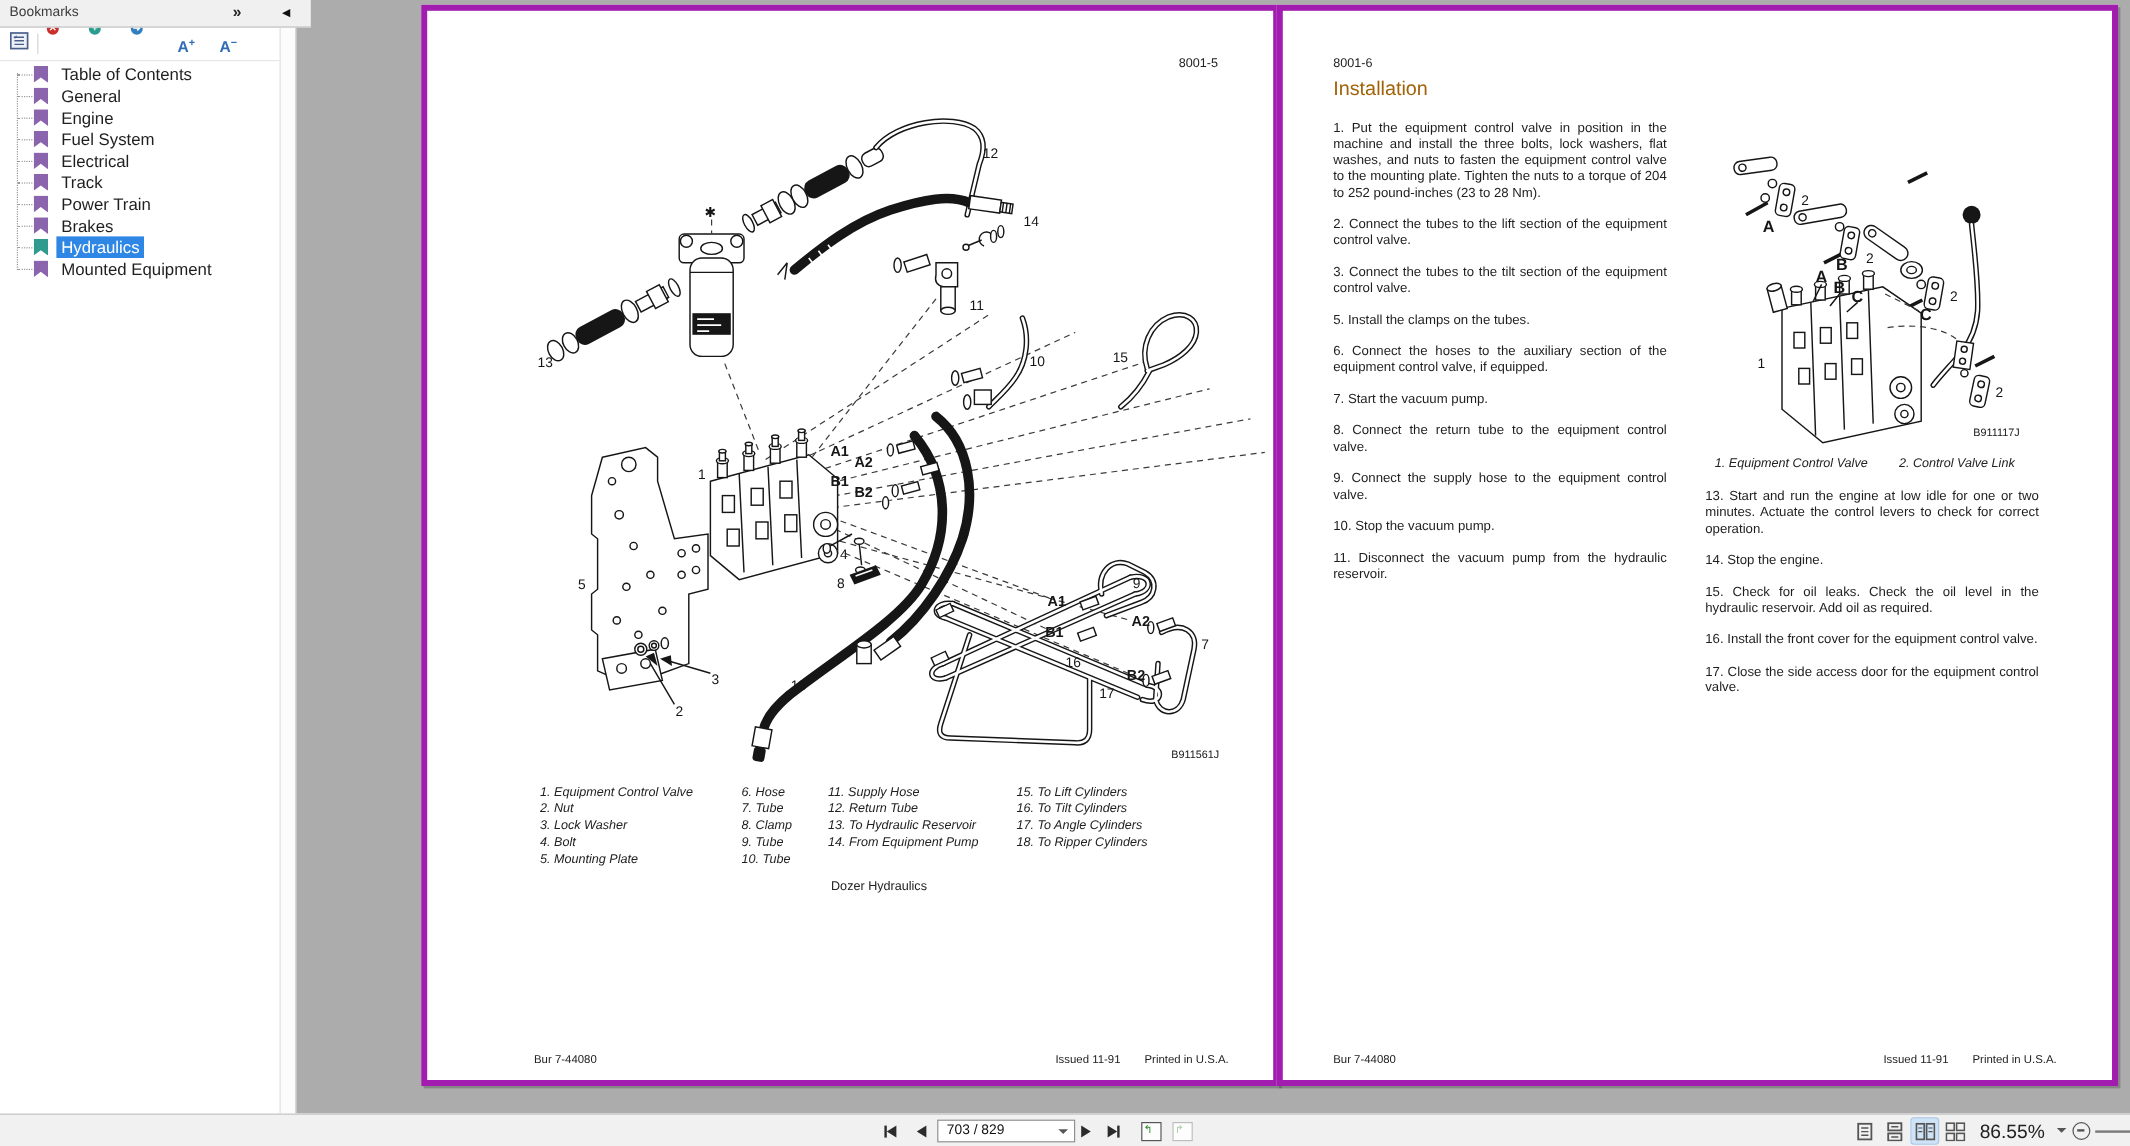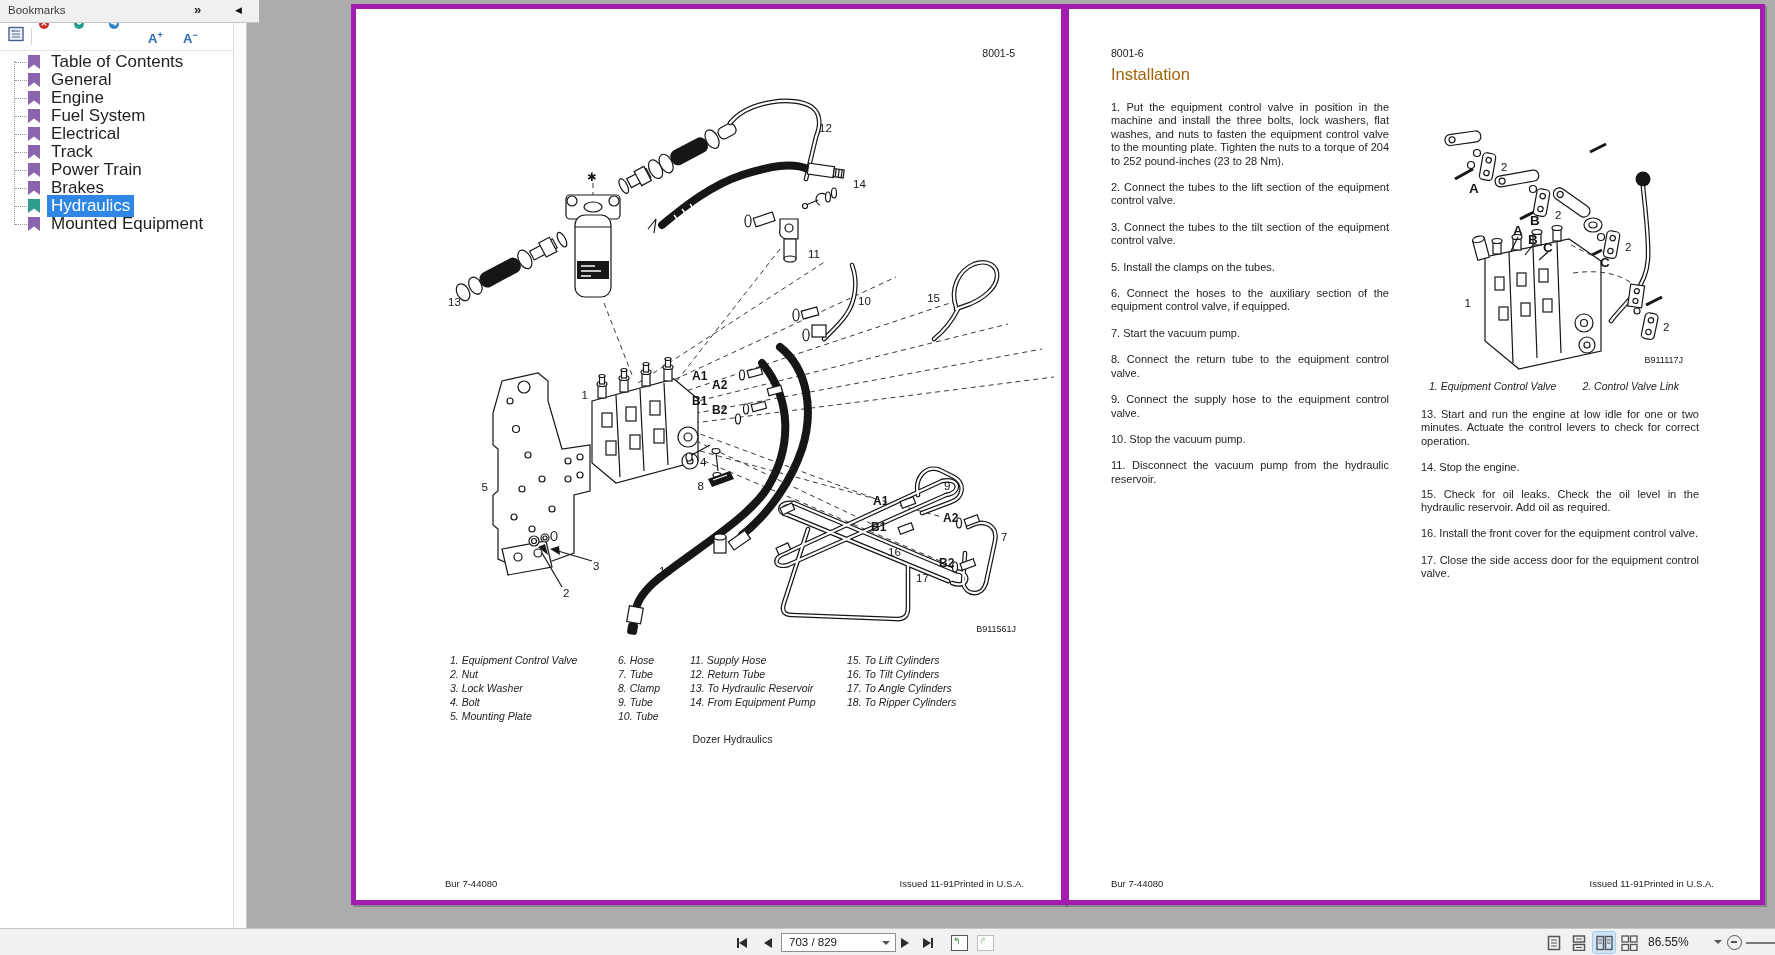--- a/index.html
+++ b/index.html
@@ -22,32 +22,32 @@
   .badge{position:absolute;right:-5px;bottom:-3px;width:10px;height:10px;border-radius:50%;color:#fff;font-size:8px;line-height:10px;text-align:center;font-weight:bold;}
   .badge.red{background:#c9302c;}
   .badge.green{background:#2a9d8f;}
   .badge.blue{background:#2f7fc1;}
   .fontbtn{font-size:13px;font-weight:bold;color:#2e6cb5;line-height:18px;}
   .fontbtn sup{font-size:9px;}
   #bm-list{position:absolute;top:30px;left:0;right:0;}
   #bm-treeline{position:absolute;left:14px;top:8px;height:164px;border-left:1px dotted #9a9a9a;}
   .bm-item{position:relative;height:18px;display:flex;align-items:center;padding-left:28px;cursor:pointer;}
   .bm-item::before{content:'';position:absolute;left:15px;top:9px;width:12px;border-top:1px dotted #9a9a9a;}
-  .bm-label{font-size:17px;color:#1f1f1f;margin-left:7px;padding:1px 4px;white-space:nowrap;}
+  .bm-label{font-size:14px;color:#1f1f1f;margin-left:7px;padding:1px 4px;white-space:nowrap;}
   .bm-item.selected .bm-label{background:#2e87e4;color:#fff;}
 
   
   #doc-area{position:absolute;left:247px;top:0;width:1528px;height:928px;background:#acacac;}
   .page{position:absolute;top:4px;background:#fff;border:5px solid #a21caf;box-shadow:2px 2px 0 rgba(0,0,0,0.22);color:#222;}
   #page-left{left:104px;width:705px;height:891px;}
   #page-right{left:817px;width:691px;height:891px;}
   .pageno{position:absolute;top:38px;font-size:10.5px;color:#222;}
   .footer-l{position:absolute;top:869px;font-size:9.5px;color:#222;}
   .footer-r{position:absolute;top:869px;font-size:9.5px;color:#222;}
-  .footer-r span{}
+  .footer-r span{margin-left:20px;}
 
   
   .legend-col{position:absolute;font-size:10.5px;font-style:italic;line-height:13.9px;color:#222;white-space:nowrap;}
   #lg1{left:94px;top:645px;} #lg2{left:262px;top:645px;} #lg3{left:334px;top:645px;} #lg4{left:491px;top:645px;}
   #left-caption{position:absolute;left:0;right:0;top:724px;text-align:center;padding-left:48px;font-size:10.5px;color:#222;}
 
   
   #rp-heading{position:absolute;left:42px;top:56px;font-size:16.5px;color:#a16207;}
   .col{position:absolute;width:278px;font-size:11px;line-height:13.4px;color:#1e1e1e;}
   .col p{margin:0 0 13px 0;text-align:justify;}
@@ -79,21 +79,21 @@
   .tri-r{width:0;height:0;border-top:5px solid transparent;border-bottom:5px solid transparent;border-left:8px solid #2b2b2b;}
   .bar-v{width:2px;height:10px;background:#2b2b2b;}
   #page-box{position:absolute;left:781px;top:4px;width:106px;height:17px;background:#fff;border:1px solid #8f8f8f;font-size:11.5px;color:#111;line-height:17px;padding-left:7px;cursor:text;}
   #page-box .caret{position:absolute;right:5px;top:7px;width:0;height:0;border-left:4px solid transparent;border-right:4px solid transparent;border-top:4px solid #555;}
   .view-ico{width:15px;height:14px;border:1.5px solid #555;position:relative;background:#fdfdfd;}
   .view-ico .ar{position:absolute;left:1px;top:0px;font-size:9px;color:#2e8b2e;line-height:10px;}
   .view-ico.disabled{border-color:#bdbdbd;}
   .view-ico.disabled .ar{color:#a8cfa8;}
   .layout-btn{width:22px;height:21px;display:flex;align-items:center;justify-content:center;border-radius:2px;}
   .layout-btn.active{background:#cfe3f7;outline:1px solid #a9c9e8;}
-  #zoom-text{position:absolute;left:1648px;top:6px;width:56px;font-size:12px;color:#222;}
+  #zoom-text{position:absolute;left:1648px;top:6px;width:56px;text-align:right;font-size:16px;color:#222;}
   #zoom-caret{position:absolute;left:1714px;top:11px;width:0;height:0;border-left:4px solid transparent;border-right:4px solid transparent;border-top:4px solid #555;}
   #zoom-minus{position:absolute;left:1727px;top:6px;width:13px;height:13px;border:1.3px solid #555;border-radius:50%;}
   #zoom-minus::after{content:'';position:absolute;left:2.5px;top:5.2px;width:6px;height:1.6px;background:#555;}
   #zoom-slider{position:absolute;left:1746px;top:12.5px;width:29px;height:2px;background:#7a7a7a;}
 </style>
 </head>
 <body>
 
 <div id="app">
 

